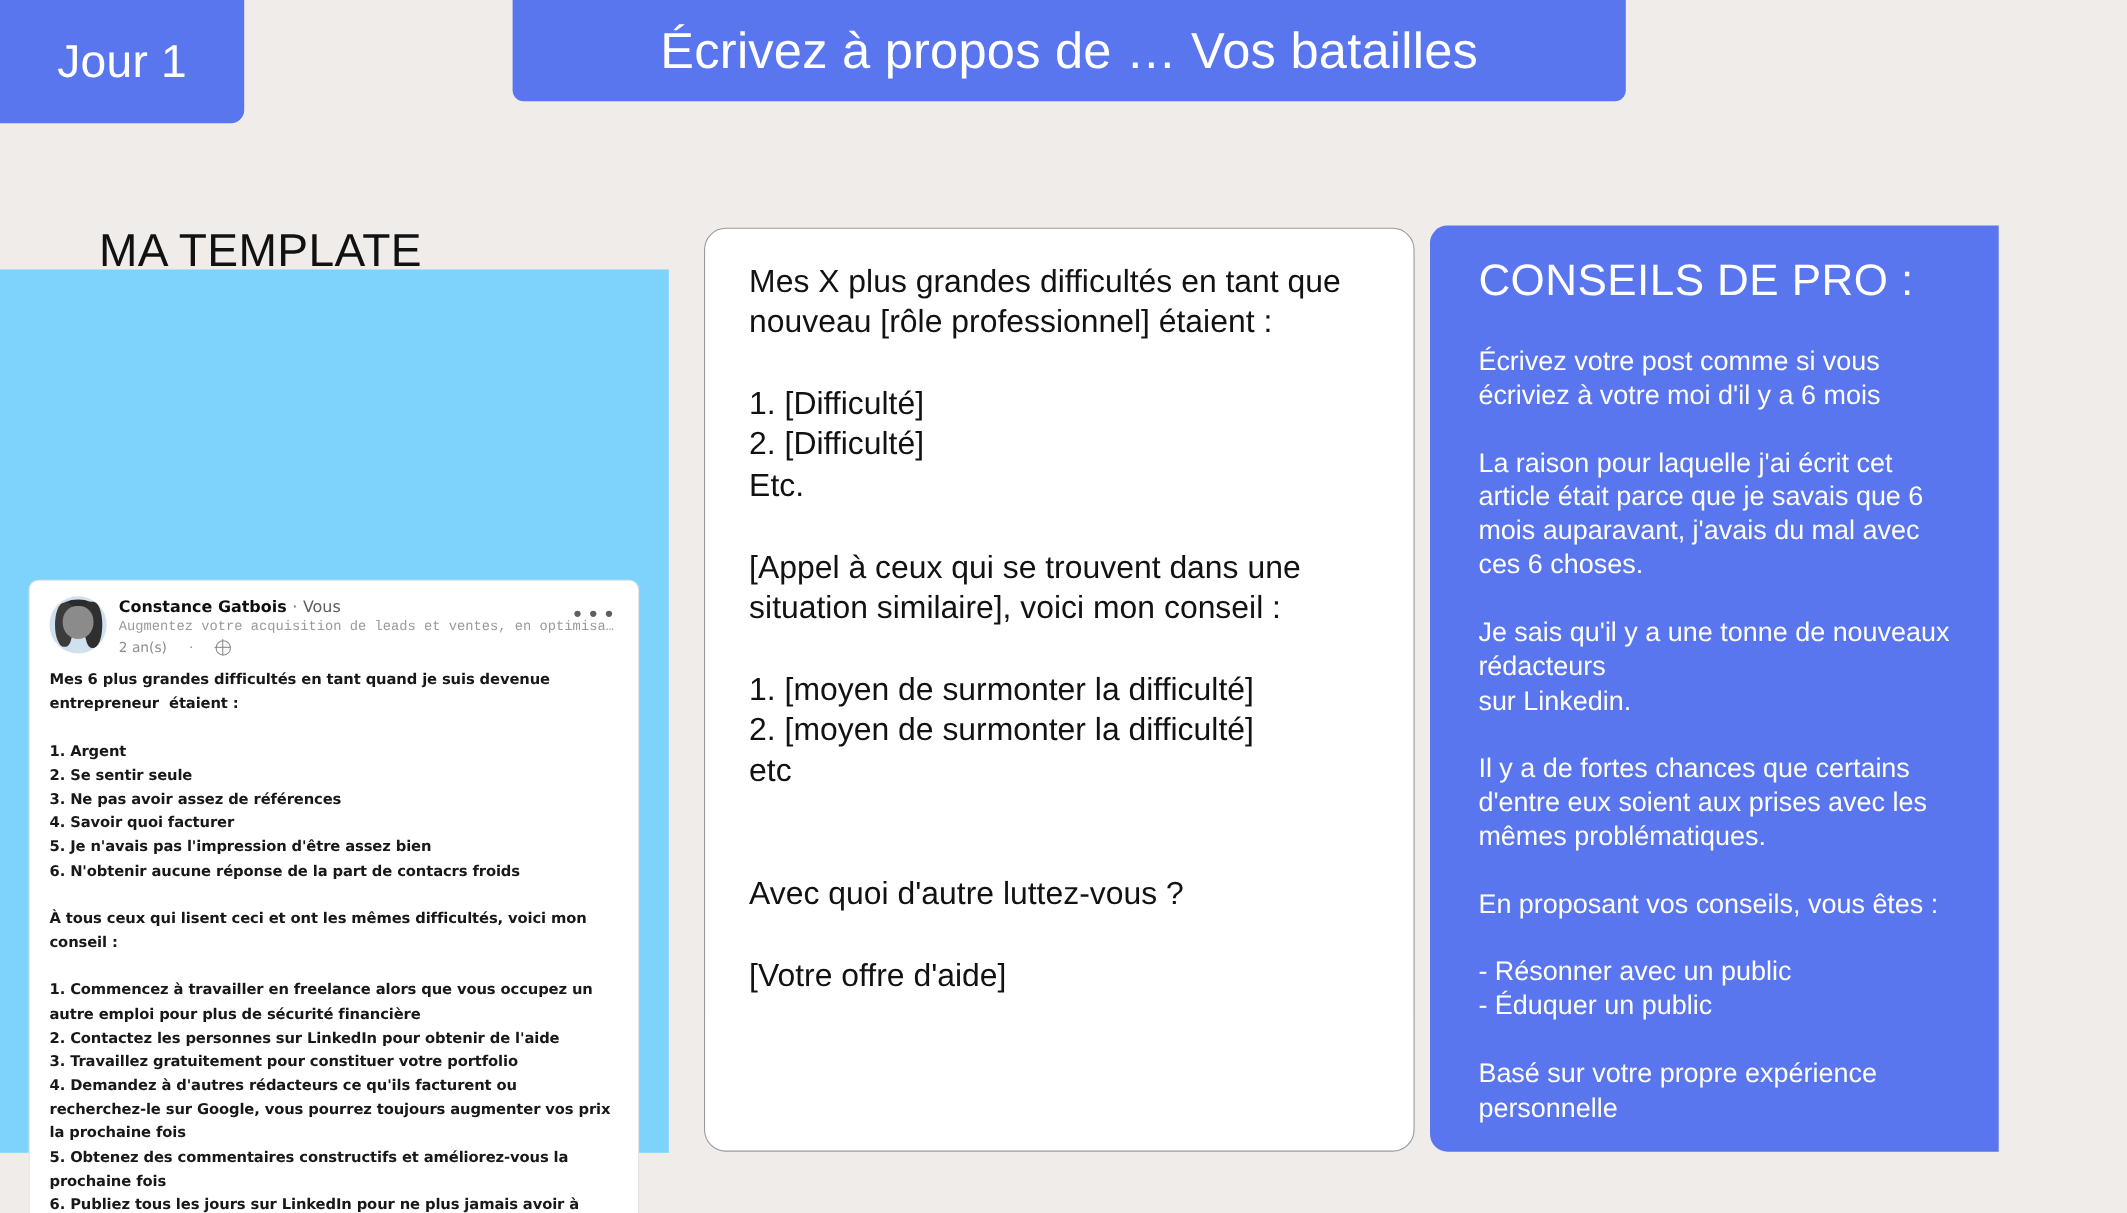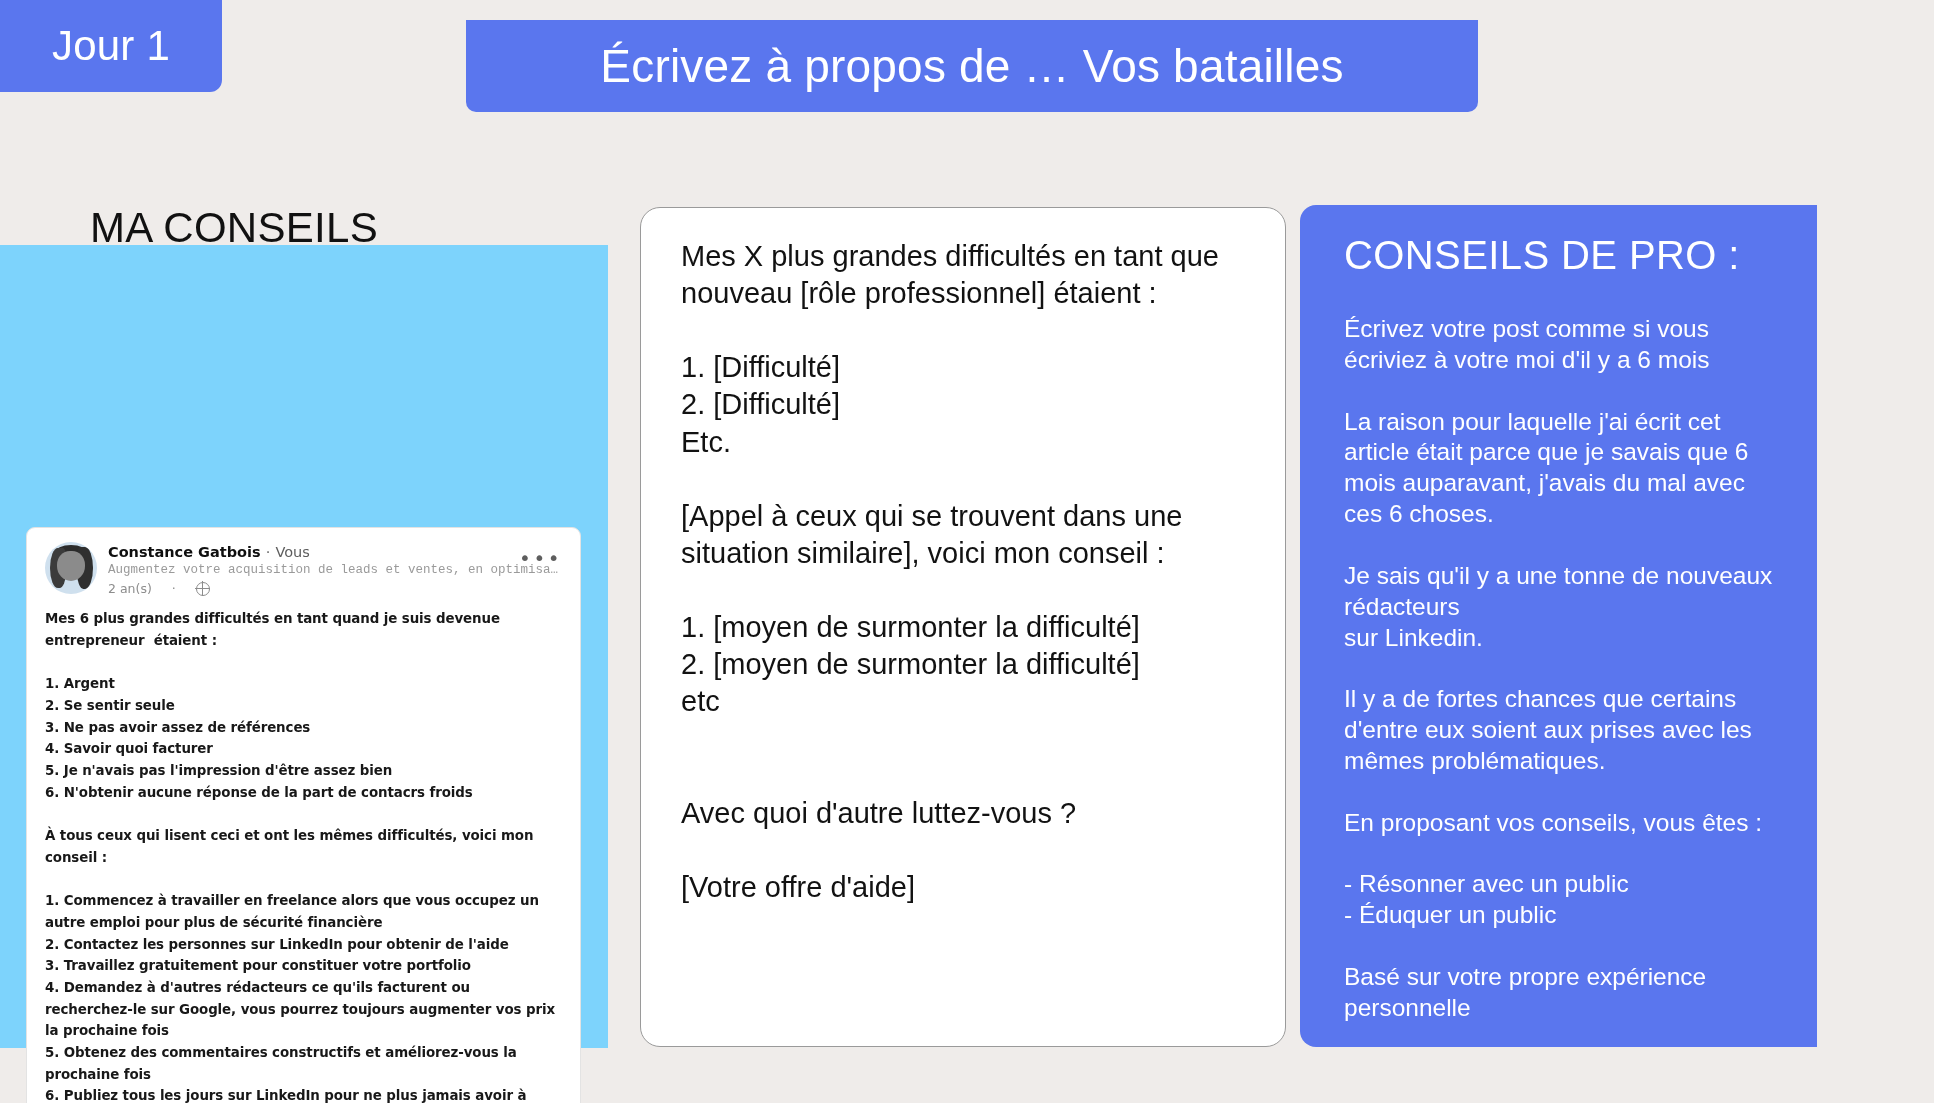--- a/index.html
+++ b/index.html
@@ -26,32 +26,31 @@
     align-items: center;
     justify-content: center;
     border-radius: 0 0 10px 10px;
     font-weight: 400;
     letter-spacing: 0.2px;
   }
   #day-banner {
     left: 0;
     top: 0;
     width: 222px;
-    height: 92px;
+    height: 112px;
     font-size: 42px;
     border-radius: 0 0 12px 0;
   }
   #title-banner {
     left: 466px;
     top: 0;
     width: 1012px;
     height: 92px;
     font-size: 46px;
     border-radius: 0 0 10px 10px;
-    margin-top: 20px;
   }
 
   
   .col-heading {
     position: absolute;
     font-size: 42px;
     font-weight: 400;
     color: #111111;
     letter-spacing: 0.3px;
     white-space: nowrap;
@@ -269,21 +268,21 @@
 <body>
 
 <div class="banner" id="day-banner">
   <span>Jour 1</span>
 </div>
 
 <div class="banner" id="title-banner">
   <span>Écrivez à propos de … Vos batailles</span>
 </div>
 
-<div class="col-heading" id="ma-version-heading">MA CONSEILS</div>
+<div class="col-heading" id="ma-version-heading">MA TEMPLATE</div>
 
 <div id="ma-version-panel">
 
   <div id="linkedin-post">
 
     <div class="li-header">
       <div class="li-avatar">
         <div class="hair-top"></div>
         <div class="hair-l"></div>
         <div class="hair-r"></div>

